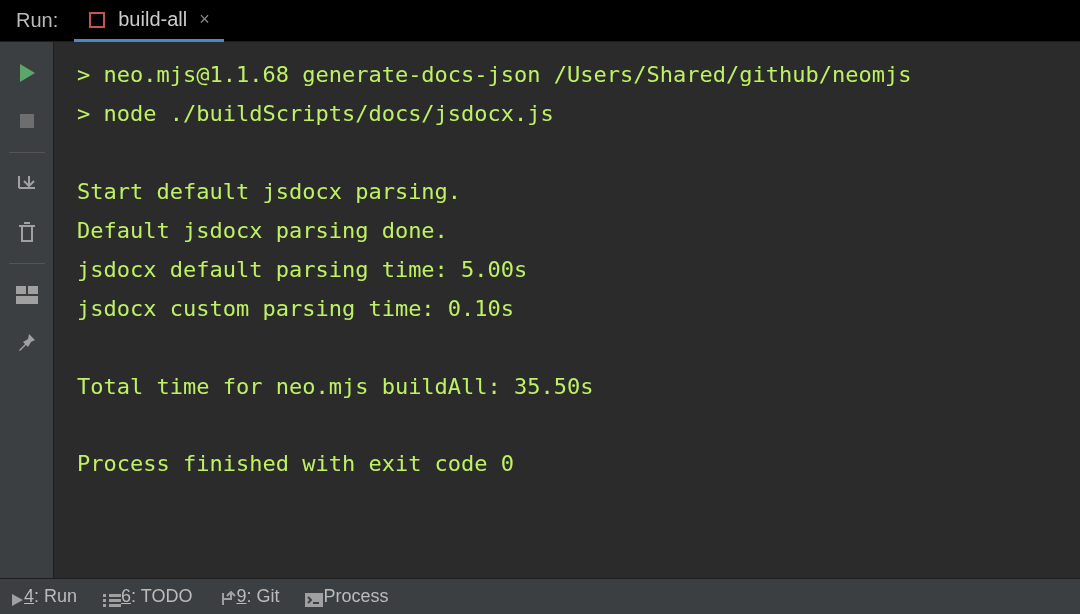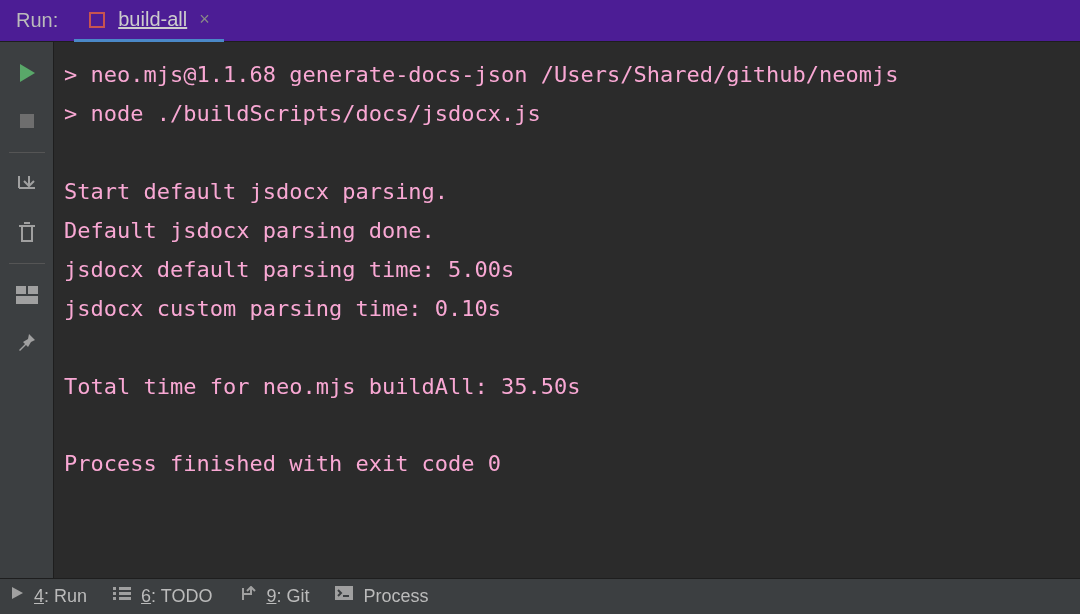--- a/index.html
+++ b/index.html
@@ -12,21 +12,21 @@
       height: 614px;
       background: #2b2b2b;
       font-family: -apple-system, BlinkMacSystemFont, "Segoe UI", sans-serif;
       color: #bbbbbb;
       overflow: hidden;
       display: flex;
       flex-direction: column;
     }
     .header {
       height: 42px;
-      background: #4c1d95;
+      background: #000000;
       display: flex;
       align-items: center;
       border-bottom: 1px solid #1e1e1e;
     }
     .header-label {
       color: #bbbbbb;
       font-size: 20px;
       padding: 0 16px;
     }
     .tab {
@@ -41,21 +41,20 @@
     .tab-icon {
       width: 18px;
       height: 18px;
       display: flex;
       align-items: center;
       justify-content: center;
     }
     .tab-label {
       color: #cccccc;
       font-size: 20px;
-      text-decoration: underline;
     }
     .close-icon {
       color: #888;
       font-size: 18px;
       cursor: pointer;
     }
     .main {
       display: flex;
       flex: 1;
       overflow: hidden;
@@ -81,41 +80,40 @@
     }
     .sidebar-divider {
       width: 36px;
       height: 1px;
       background: #555;
       margin: -4px 0;
     }
     .console {
       flex: 1;
       background: #2b2b2b;
-      padding: 14px 10px;
+      padding: 14px 23px;
       font-family: "Menlo", "Consolas", monospace;
       font-size: 22px;
       line-height: 1.77;
-      color: #f9a8d4;
+      color: #bef264;
       white-space: pre;
       overflow: hidden;
     }
     .footer {
       height: 36px;
       background: #3c3f41;
       border-top: 1px solid #1e1e1e;
       display: flex;
       align-items: center;
       padding: 0 10px;
       gap: 26px;
     }
     .footer-item {
       display: flex;
-      align-items: flex-start;
-      gap: 10px;
+      align-items: flex-end;
       color: #bbbbbb;
       font-size: 18px;
       cursor: pointer;
     }
     .footer-icon {
       display: flex;
       align-items: center;
       justify-content: center;
       color: #a0a0a0;
     }

